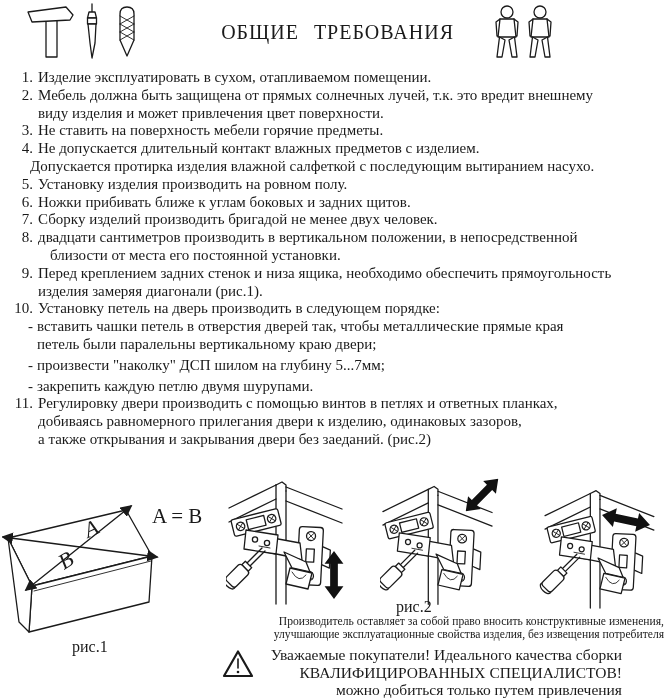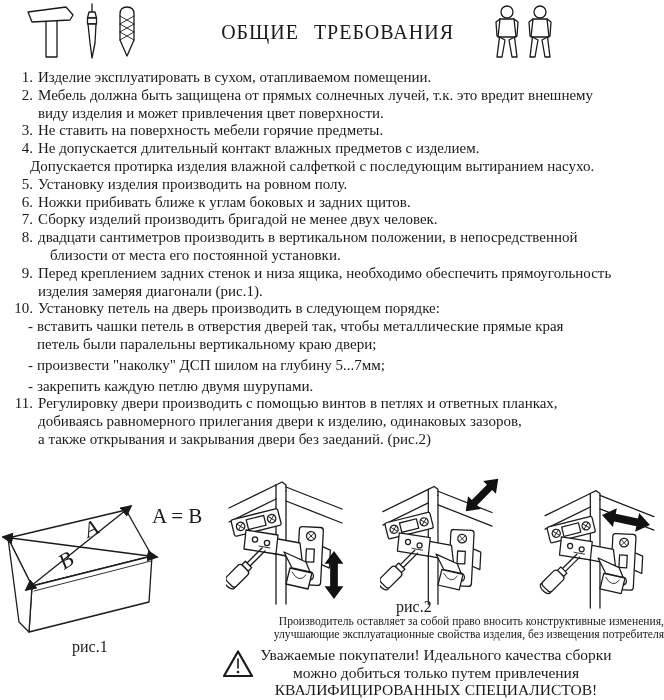--- a/index.html
+++ b/index.html
@@ -25,21 +25,21 @@
   .sub { display:flex; margin-left:-10px; }
   .sub .dash { flex:0 0 9px; }
   .sub2 { margin-top:3px; }
   .caption { position:absolute; font-size:16px; white-space:nowrap;text-align:right; }
   .disclaimer {
     position:absolute; left:228px; top:616px; width:436px;
     font-size:11.6px; line-height:12.8px; text-align:right; white-space:nowrap;
   }
   .warning-text {
     position:absolute; left:250px; top:646px; width:372px;
-    font-size:15.5px; line-height:17.5px; text-align:center; white-space:nowrap;
+    font-size:15.5px; line-height:17.5px; text-align:right; white-space:nowrap;
   }
   
   .ln { fill:none; stroke:#1a1a1a; stroke-width:1.3; stroke-linecap:round; stroke-linejoin:round; }
   .thin { stroke-width:0.9; }
   .fw { fill:#ffffff; stroke:#1a1a1a; stroke-width:1.3; stroke-linejoin:round; }
   .blk { fill:#111111; stroke:none; }
   svg text { font-family:"Liberation Serif","DejaVu Serif",serif; fill:#1a1a1a; }
 </style>
 </head>
 <body>
@@ -276,17 +276,17 @@
     <div>улучшающие эксплуатационные свойства изделия, без извещения потребителя</div>
   </div>
 
   <svg class="abs" style="left:222px; top:649px;" width="32" height="30" viewBox="0 0 32 30">
     <path d="M16,2.5 L30,27 L2,27 Z" fill="#ffffff" stroke="#1a1a1a" stroke-width="2.2" stroke-linejoin="round"></path>
     <path d="M16,10 L16,19" stroke="#1a1a1a" stroke-width="1.6" stroke-linecap="round" fill="none"></path>
     <circle cx="16" cy="23" r="1.3" fill="#1a1a1a"></circle>
   </svg>
   <div class="warning-text">
     <div>Уважаемые покупатели! Идеального качества сборки</div>
+    <div>КВАЛИФИЦИРОВАННЫХ СПЕЦИАЛИСТОВ!</div>
     <div>можно добиться только путем привлечения</div>
-    <div>КВАЛИФИЦИРОВАННЫХ СПЕЦИАЛИСТОВ!</div>
   </div>
 
 </div>
 
 </body></html>

